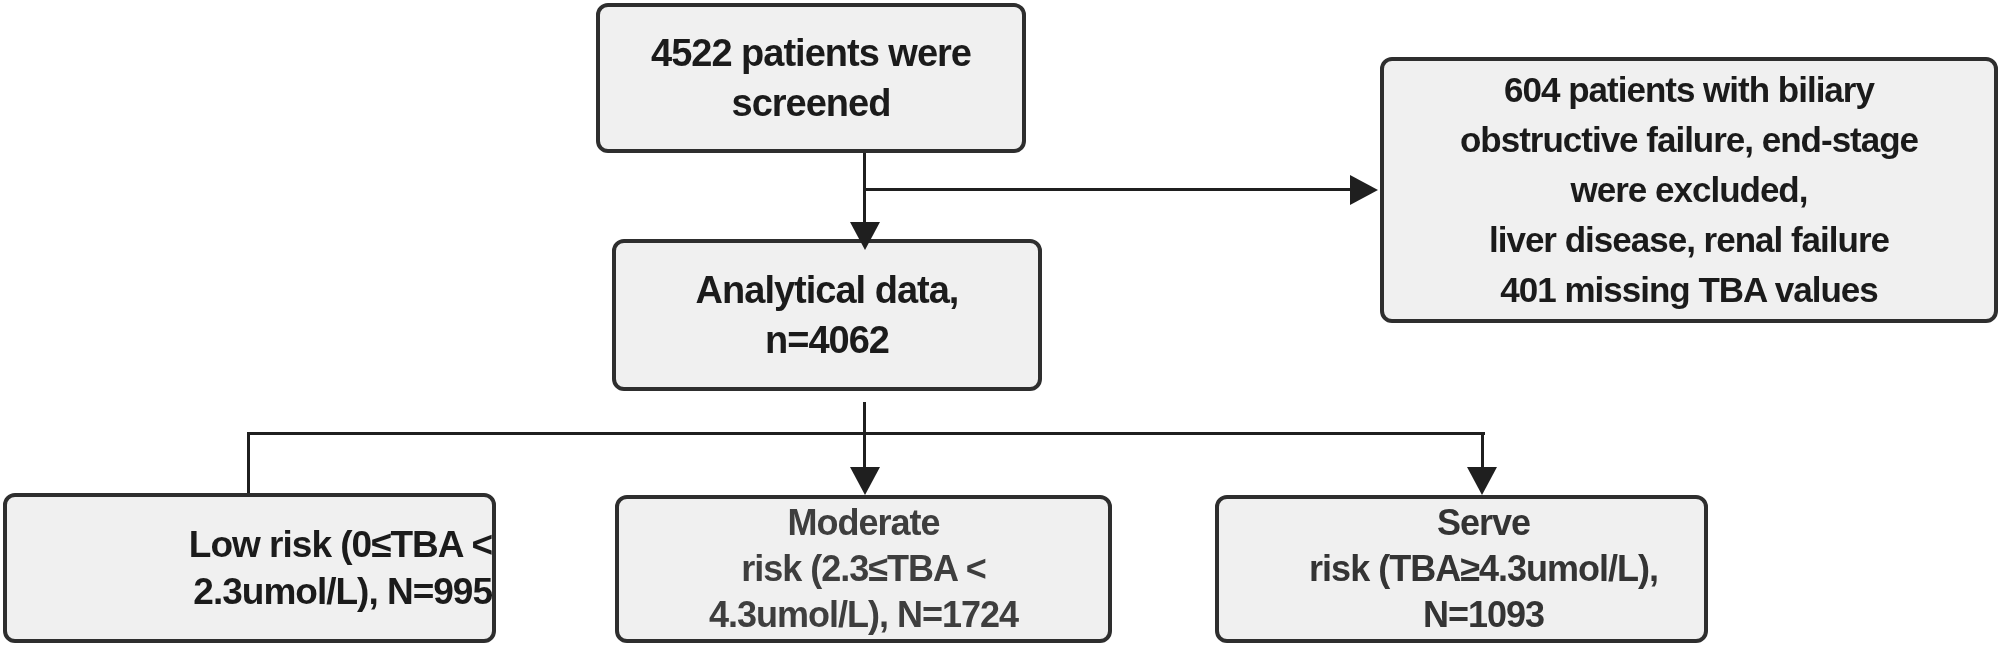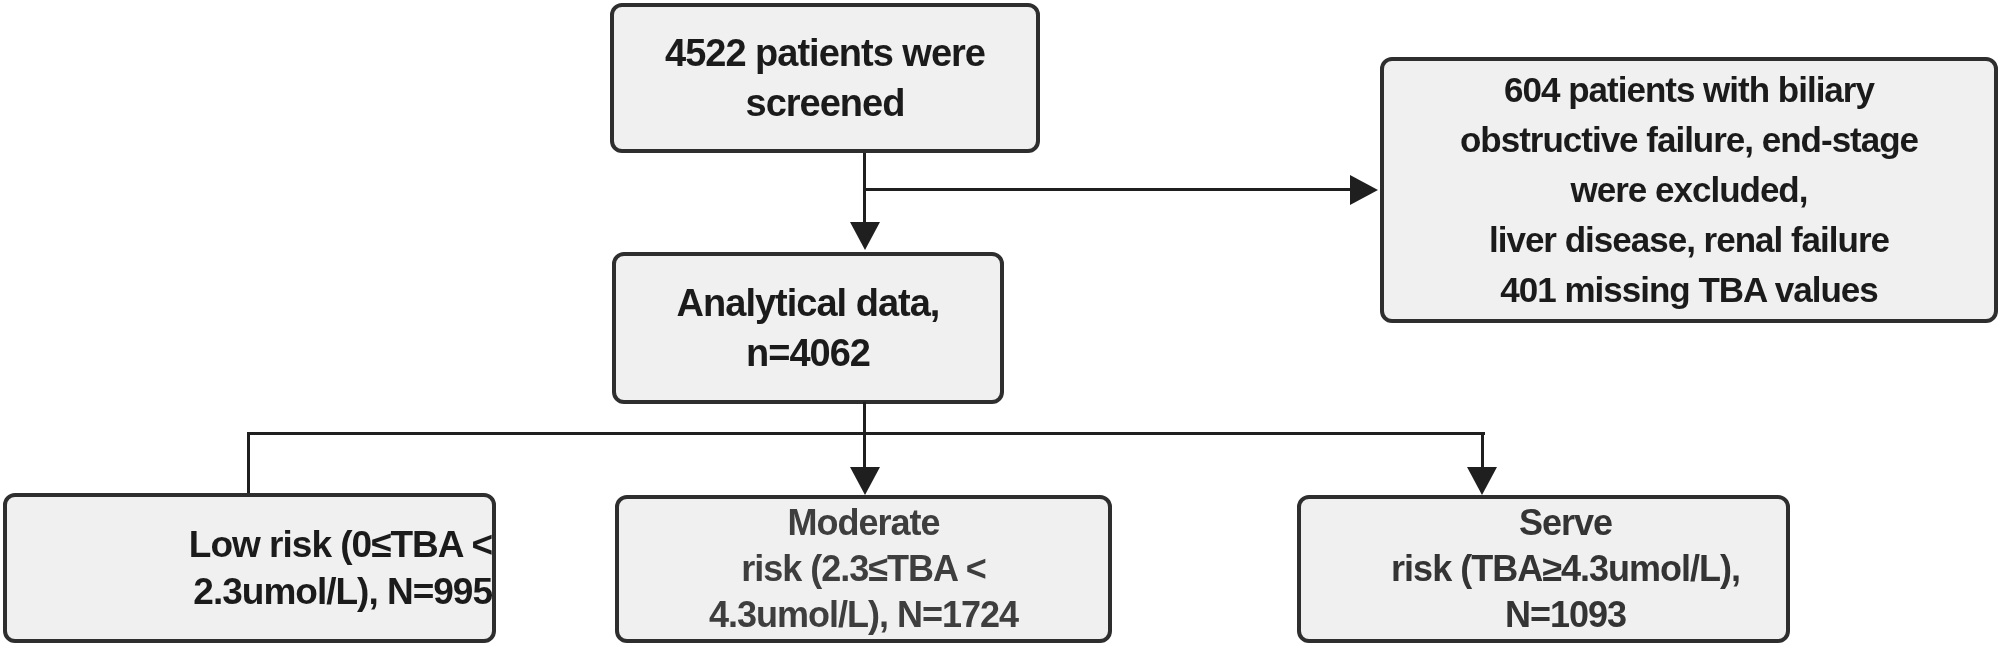--- a/index.html
+++ b/index.html
@@ -26,26 +26,26 @@
     flex-direction: column;
     align-items: center;
     justify-content: center;
     text-align: center;
     color: #1b1b1b;
     letter-spacing: -1px;
   }
   .node .tline { white-space: nowrap; }
 
   
-  .node-screened   { left: 610px;  top: 3px;   width: 430px; height: 150px; font-size: 38px; line-height: 50px; }
+  .node-screened   { left: 596px;  top: 3px;   width: 430px; height: 150px; font-size: 38px; line-height: 50px; }
   .node-excluded   { left: 1380px; top: 57px;  width: 618px; height: 266px; font-size: 35px; line-height: 50px; }
-  .node-analytical { left: 612px;  top: 252px; width: 392px; height: 152px; font-size: 38px; line-height: 50px; }
+  .node-analytical { left: 612px;  top: 239px; width: 430px; height: 152px; font-size: 38px; line-height: 50px; }
   .node-low        { left: 3px;    top: 493px; width: 493px; height: 150px; font-size: 37px; line-height: 47px; align-items: flex-end; }
   .node-moderate   { left: 615px;  top: 495px; width: 497px; height: 148px; font-size: 36px; line-height: 46px; color: #3e3e3e; align-items: center; }
-  .node-severe     { left: 1297px; top: 495px; width: 493px; height: 148px; font-size: 36px; line-height: 46px; color: #343434; padding-left: 44px; }
+  .node-severe     { left: 1215px; top: 495px; width: 493px; height: 148px; font-size: 36px; line-height: 46px; color: #343434; padding-left: 44px; }
 
   
   .cline {
     position: absolute;
     background: #1f1f1f;
   }
   .v-screened-analytical { left: 863px;  top: 153px; width: 3px;    height: 70px; }
   .h-to-excluded         { left: 864px;  top: 188px; width: 488px;  height: 3px;  }
   .v-analytical-branch   { left: 863px;  top: 402px; width: 3px;    height: 66px; }
   .h-branch              { left: 247px;  top: 432px; width: 1238px; height: 3px;  }

